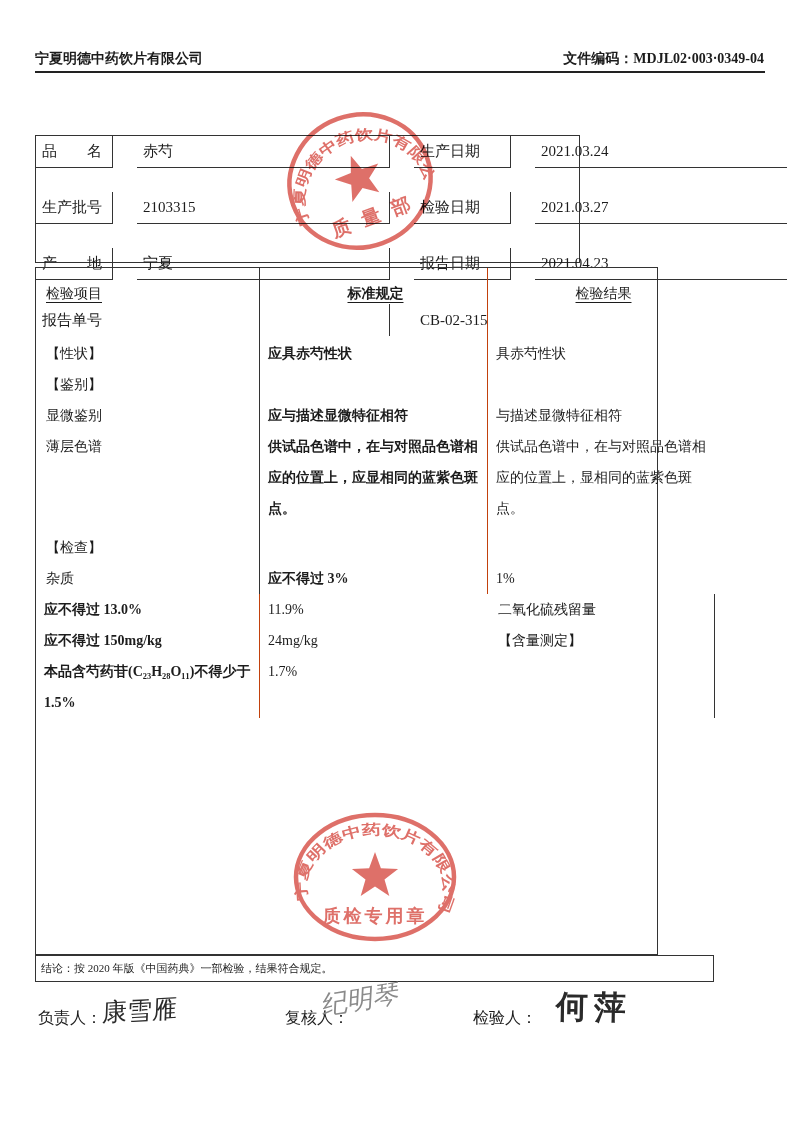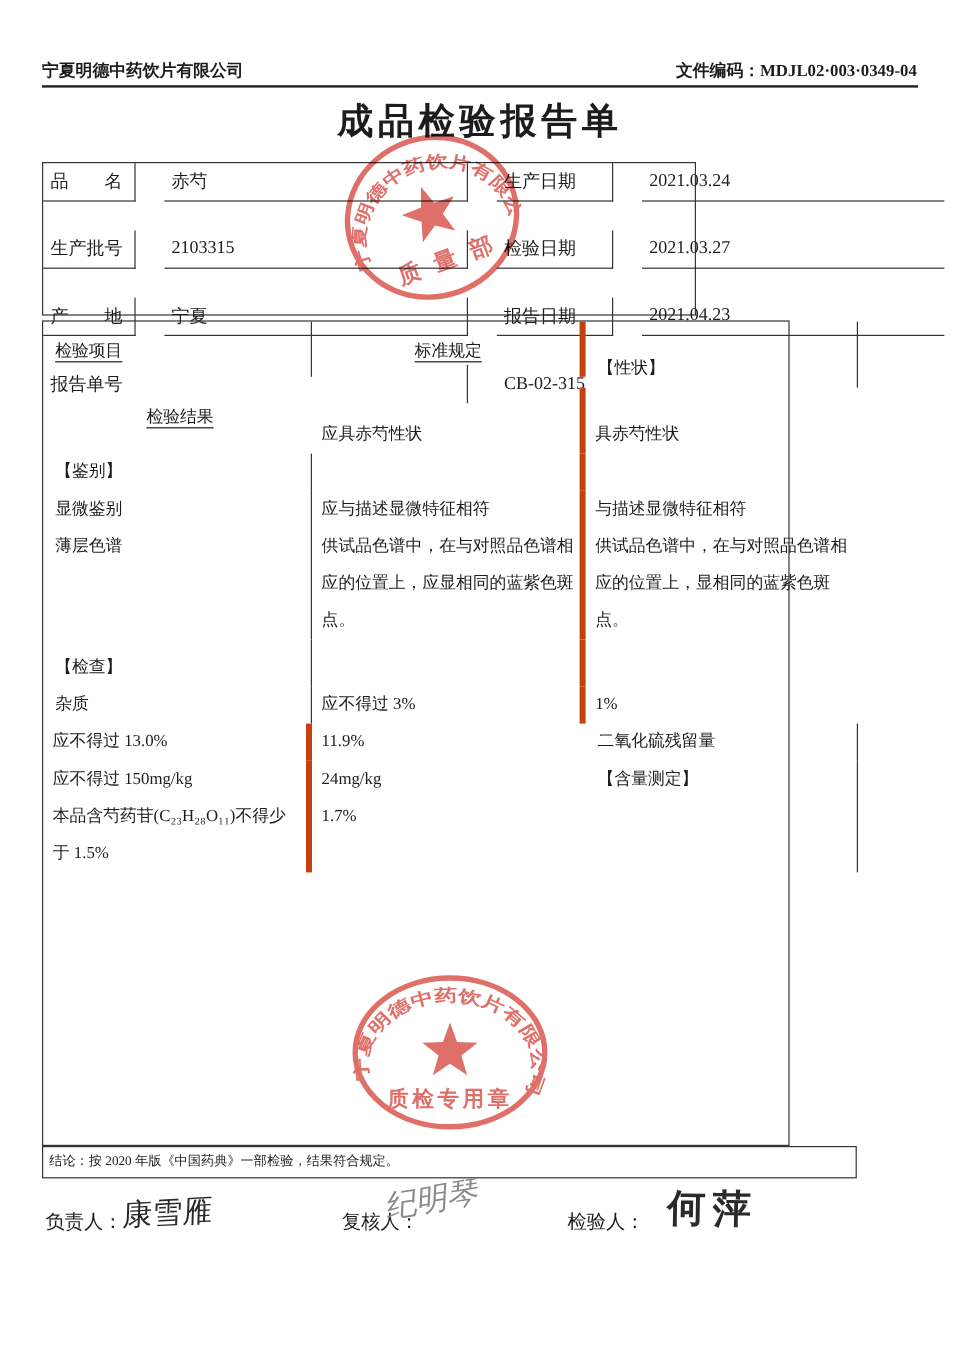--- a/index.html
+++ b/index.html
@@ -31,21 +31,21 @@
   .span2a { grid-column:1 / 3; }
   .span2b { grid-column:3 / 5; }
 
   
   .result-table { position:absolute; left:35px; top:267px; width:623px; height:688px;
                   display:grid; grid-template-columns:224px 228px 227px;
                   grid-template-rows:repeat(11, auto) 1fr;
                   border:1.5px solid #333; font-size:14px; }
   .rt-c { line-height:31px; padding:0 4px 0 8px; }
   .rt-c1 { border-right:1px solid #333; padding-left:10px; }
-  .rt-c2 { border-right:5px solid #c2410c; }
+  .rt-c2 { border-right:1px solid #c2410c;font-weight:bold; }
   .rt-hdr { padding-top:10px; height:46px; }
   .rt-hdr span { text-decoration:underline; text-underline-offset:4px; }
   .rt-hdr.center { text-align:center; }
   .pt-big { padding-top:24px; }
   .pt-mid { padding-top:8px; }
 
   
   .conclusion { position:absolute; left:35px; top:955px; width:679px; height:27px;
                 border:1.5px solid #333; font-size:11px; line-height:24px;
                 padding-left:5px; white-space:pre; }
@@ -66,21 +66,20 @@
 </style>
 </head>
 <body>
 
 <div class="page">
 
   <div class="hdr-company">宁夏明德中药饮片有限公司</div>
   <div class="hdr-code">文件编码：MDJL02·003·0349-04</div>
   <div class="hdr-rule"></div>
 
-  <div class="doc-title">成品检验报告单</div>
 
   <div class="info-table">
     <div>品　　名</div>
     <div>赤芍</div>
     <div>生产日期</div>
     <div class="no-r">2021.03.24</div>
 
     <div>生产批号</div>
     <div>2103315</div>
     <div>检验日期</div>
@@ -92,23 +91,23 @@
     <div class="no-r">2021.04.23</div>
 
     <div class="span2a no-b">报告单号</div>
     <div class="span2b no-r no-b">CB-02-315</div>
   </div>
 
   <div class="result-table">
 
     <div class="rt-c rt-c1 rt-hdr"><span>检验项目</span></div>
     <div class="rt-c rt-c2 rt-hdr center"><span>标准规定</span></div>
+    <div class="rt-c rt-hdr center"><span>检验结果</span></div>
+
     <div class="rt-c rt-c1 pt-big">【性状】</div>
-
-    <div class="rt-c rt-hdr center"><span>检验结果</span></div>
     <div class="rt-c rt-c2 pt-big">应具赤芍性状</div>
     <div class="rt-c pt-big">具赤芍性状</div>
 
     <div class="rt-c rt-c1">【鉴别】</div>
     <div class="rt-c rt-c2"></div>
     <div class="rt-c"></div>
 
     <div class="rt-c rt-c1">显微鉴别</div>
     <div class="rt-c rt-c2">应与描述显微特征相符</div>
     <div class="rt-c">与描述显微特征相符</div>

